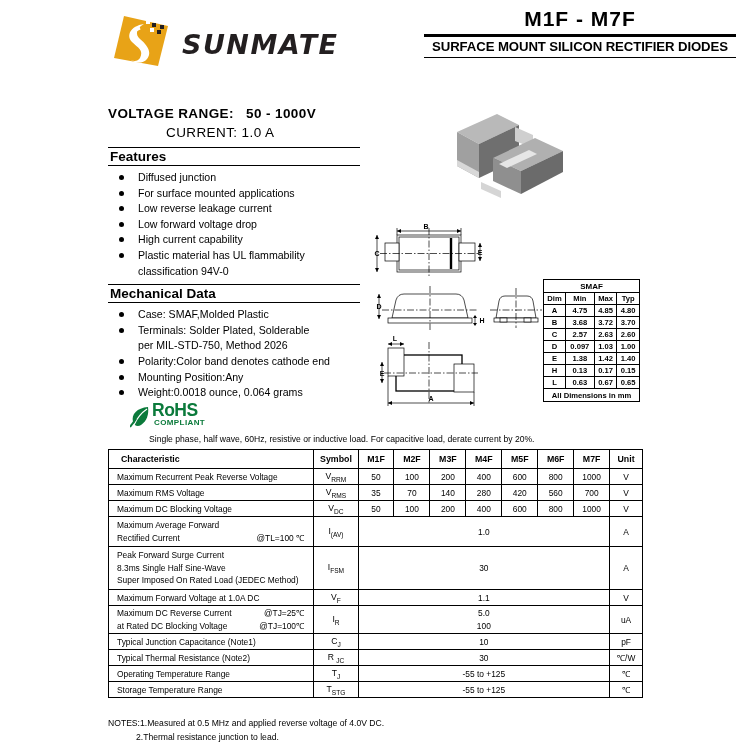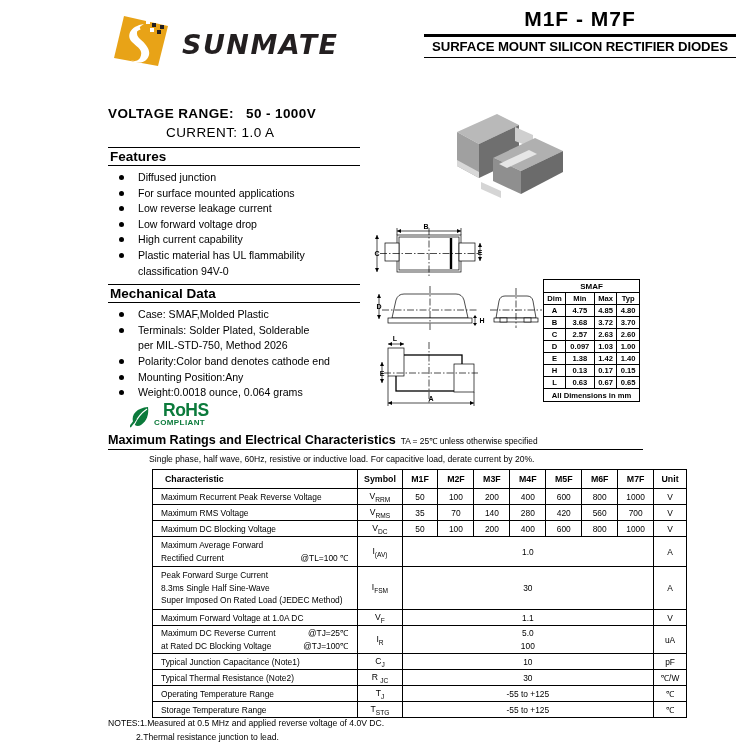--- a/index.html
+++ b/index.html
@@ -49,21 +49,21 @@
   }
   ul.bullets li .dot{
     position:absolute;left:11px;top:5px;width:5px;height:5px;
     background:#000;border-radius:50%;
   }
   ul.bullets li.nodot{padding-left:30px;}
 
   
   .rohs{position:absolute;left:22px;top:0;width:96px;height:32px;}
   .rohs-leaf{position:absolute;left:0;top:4px;}
-  .rohs-main{position:absolute;left:22px;top:-2px;font-size:17.5px;font-weight:bold;color:#0b7a3b;letter-spacing:-0.5px;margin-left:11px;}
+  .rohs-main{position:absolute;left:22px;top:-2px;font-size:17.5px;font-weight:bold;color:#0b7a3b;letter-spacing:-0.5px;}
   .rohs-sub{position:absolute;left:24px;top:16px;font-size:8px;font-weight:bold;color:#0b7a3b;letter-spacing:0.4px;}
 
   
   .pkg-photo{position:absolute;left:443px;top:98px;width:134px;height:104px;}
 
   
   .drawings{position:absolute;left:366px;top:222px;width:180px;height:196px;}
 
   
   .dimtable{position:absolute;left:543px;top:279px;width:97px;border-collapse:collapse;}
@@ -79,21 +79,20 @@
   .ratings-head{
     border-bottom:1.6px solid #000;padding-bottom:1px;
   }
   .ratings-head .rt{font-size:12.6px;font-weight:bold;}
   .ratings-head .rc{font-size:8.4px;font-weight:normal;padding-left:5px;}
   .ratings-note{font-size:8.6px;padding:4px 0 5px 1px;margin-left:40px;}
 
   table.main{
     border-collapse:collapse;width:535px;
     table-layout:fixed;
-    margin-left:44px;
   }
   table.main th,table.main td{
     border:1px solid #000;font-size:8.4px;
     padding:0 3px;text-align:center;vertical-align:middle;
   }
   table.main th{font-weight:bold;font-size:8.8px;height:18px;}
   table.main td.ch{text-align:left;padding-left:8px;font-weight:normal;}
   table.main td{height:15px;}
   table.main td.sym{font-size:8.6px;}
   sub{font-size:6.6px;}
@@ -336,23 +335,20 @@
           <td>0.67</td>
           <td>0.65</td>
         </tr>
     <tr class="allrow">
           <td colspan="4">All Dimensions in mm</td>
         </tr>
   </tbody>
     </table>
 
   <div class="ratings">
-    <div class="ratings-head">
-      <span class="rt">Maximum Ratings and Electrical Characteristics</span><span class="rc">TA = 25℃ unless otherwise specified</span>
-    </div>
     <div class="ratings-note">Single phase, half wave, 60Hz, resistive or inductive load. For capacitive load, derate current by 20%.</div>
 
     <table class="main">
       <colgroup>
         <col style="width:200px">
           <col style="width:43px">
           <col style="width:35px">
           <col style="width:35px">
         <col style="width:35px">
           <col style="width:35px">

